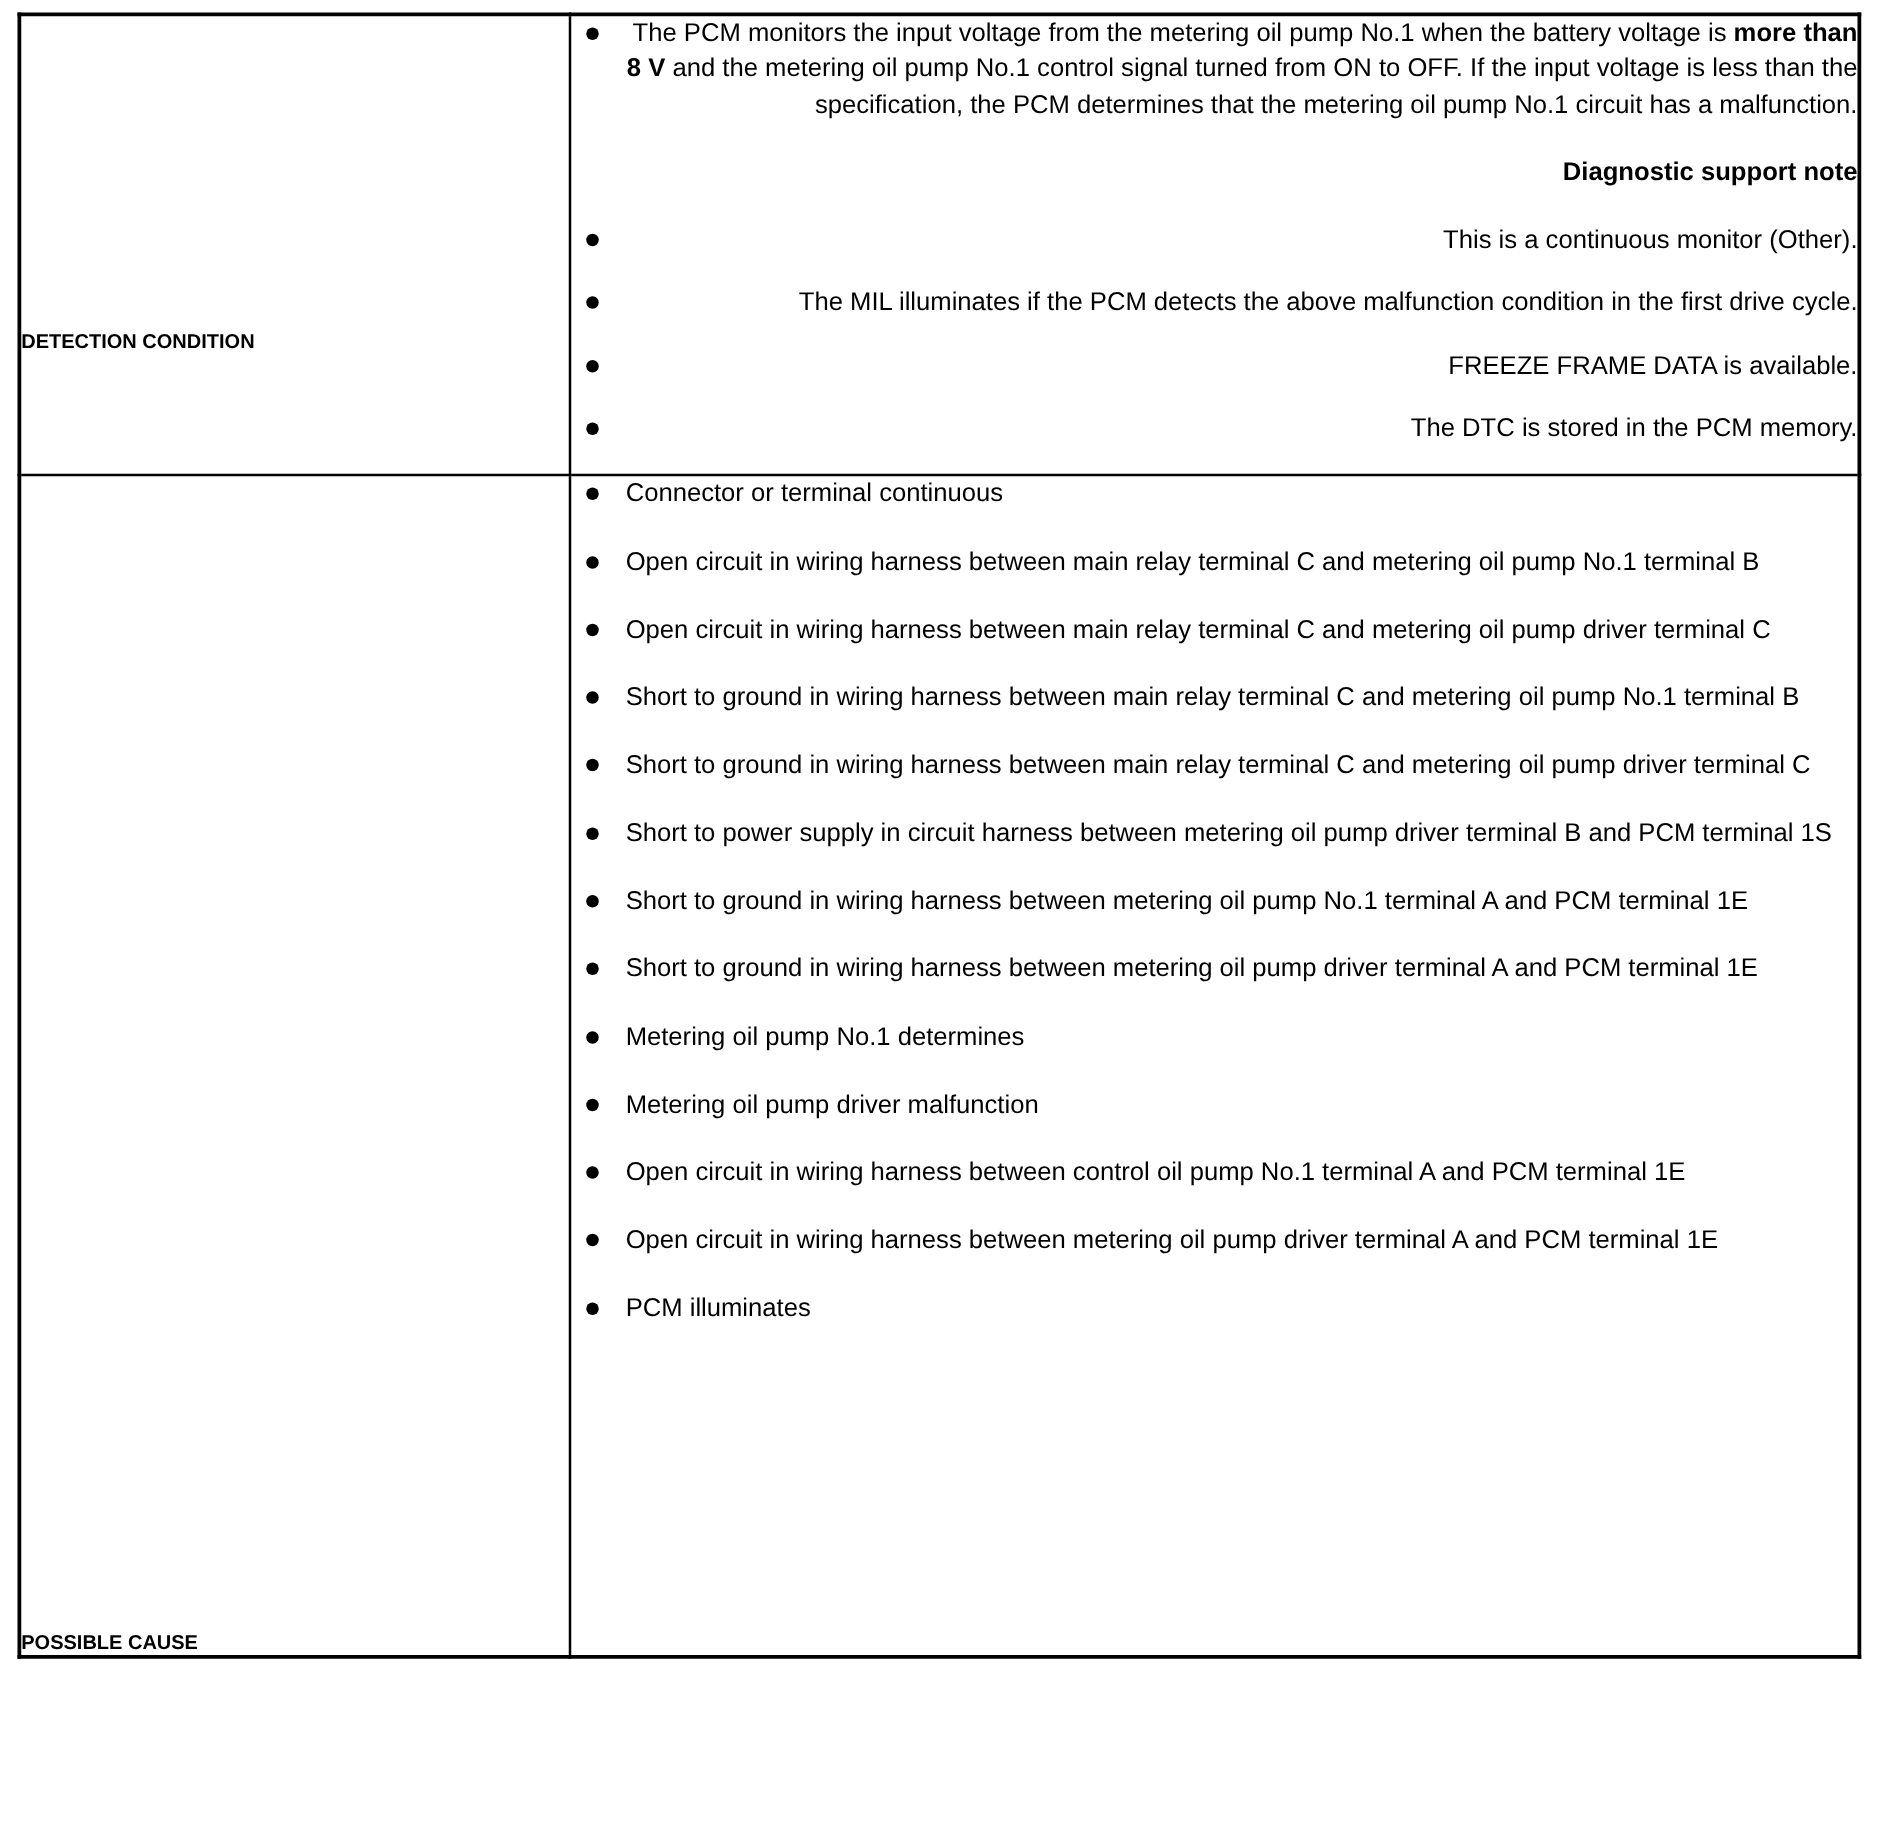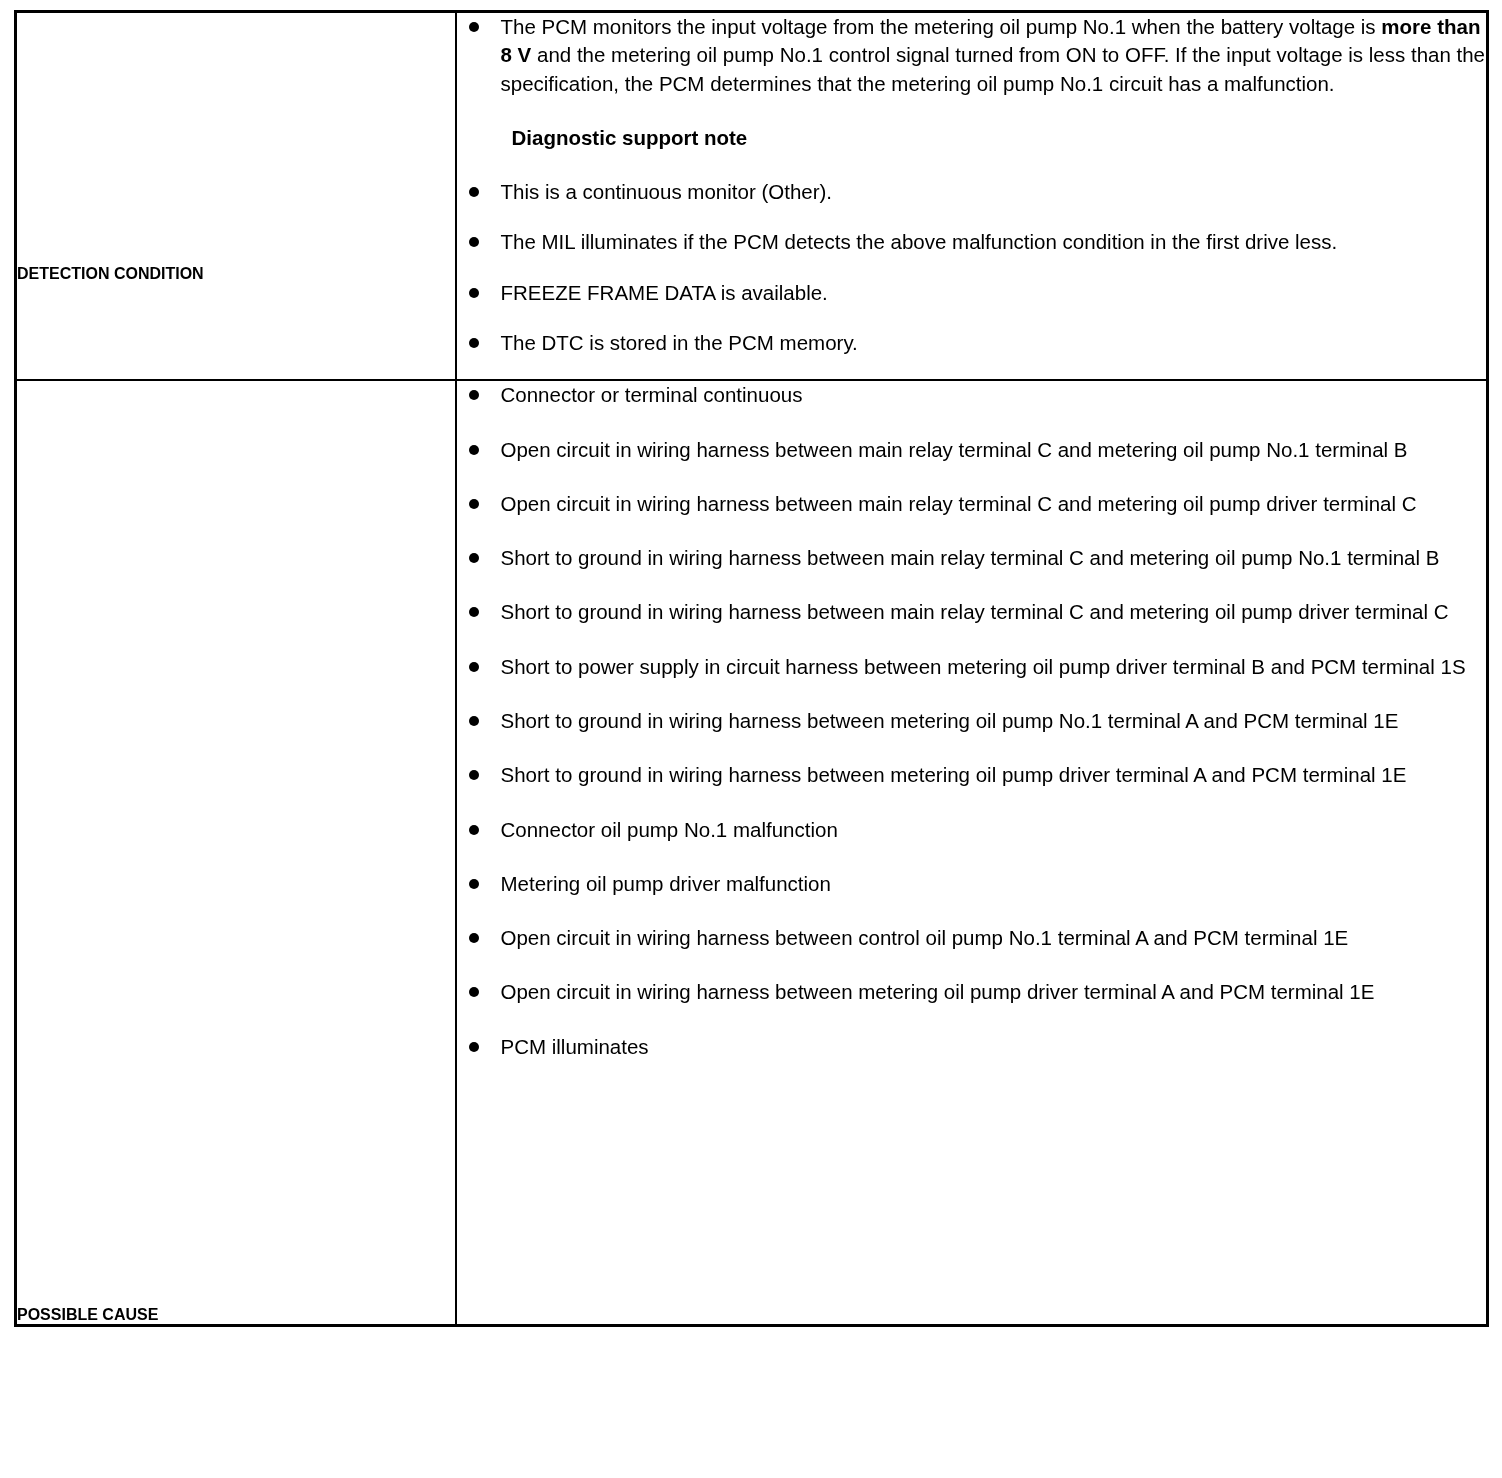--- a/index.html
+++ b/index.html
@@ -86,21 +86,21 @@
     background: #000000;
     border-radius: 50%;
   }
   li.no-bullet { padding-left: 44px; }
   li.no-bullet::before { display: none; }
   .note-head {
     font-weight: bold;
     font-size: 20.5px;
     margin-left: 11px;
   }
-  .detection-body ul.bullets > li { margin-bottom: 22px; }
+  .detection-body ul.bullets > li { margin-bottom: 22px; text-align: right; }
   .detection-body ul.bullets > li.para { margin-bottom: 26px; }
   .cause-body ul.bullets > li { margin-bottom: 26px; }
   b { font-weight: bold; }
 </style>
 </head>
 <body>
 
 <div class="page">
   <table class="dtc-table">
     <colgroup>
@@ -111,42 +111,42 @@
 
       <tr>
         <td class="label-cell">
           <span class="label-inner label-detection">DETECTION CONDITION</span>
         </td>
         <td class="body-cell detection-body">
           <ul class="bullets">
             <li class="para"><span>The PCM monitors the input voltage from the metering oil pump No.1 when the battery voltage is </span><b>more than 8 V</b><span> and the metering oil pump No.1 control signal turned from ON to OFF. If the input voltage is less than the specification, the PCM determines that the metering oil pump No.1 circuit has a malfunction.</span></li>
             <li class="no-bullet para"><span class="note-head">Diagnostic support note</span></li>
             <li>This is a continuous monitor (Other).</li>
-            <li>The MIL illuminates if the PCM detects the above malfunction condition in the first drive less.</li>
+            <li>The MIL illuminates if the PCM detects the above malfunction condition in the first drive cycle.</li>
             <li>FREEZE FRAME DATA is available.</li>
             <li>The DTC is stored in the PCM memory.</li>
           </ul>
         </td>
       </tr>
 
       <tr>
         <td class="label-cell">
           <span class="label-inner label-cause">POSSIBLE CAUSE</span>
         </td>
         <td class="body-cell cause-body">
           <ul class="bullets">
             <li>Connector or terminal continuous</li>
             <li>Open circuit in wiring harness between main relay terminal C and metering oil pump No.1 terminal B</li>
             <li>Open circuit in wiring harness between main relay terminal C and metering oil pump driver terminal C</li>
             <li>Short to ground in wiring harness between main relay terminal C and metering oil pump No.1 terminal B</li>
             <li>Short to ground in wiring harness between main relay terminal C and metering oil pump driver terminal C</li>
             <li>Short to power supply in circuit harness between metering oil pump driver terminal B and PCM terminal 1S</li>
             <li>Short to ground in wiring harness between metering oil pump No.1 terminal A and PCM terminal 1E</li>
             <li>Short to ground in wiring harness between metering oil pump driver terminal A and PCM terminal 1E</li>
-            <li>Connector oil pump No.1 malfunction</li>
+            <li>Metering oil pump No.1 determines</li>
             <li>Metering oil pump driver malfunction</li>
             <li>Open circuit in wiring harness between control oil pump No.1 terminal A and PCM terminal 1E</li>
             <li>Open circuit in wiring harness between metering oil pump driver terminal A and PCM terminal 1E</li>
             <li>PCM illuminates</li>
           </ul>
         </td>
       </tr>
     </tbody>
   </table>
 </div>

